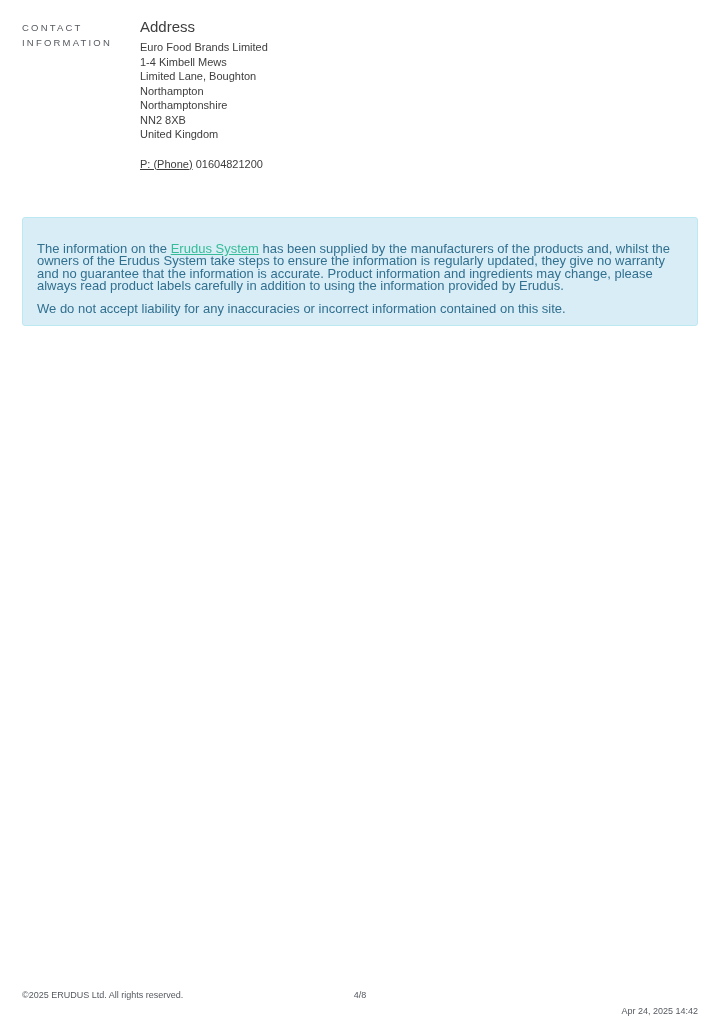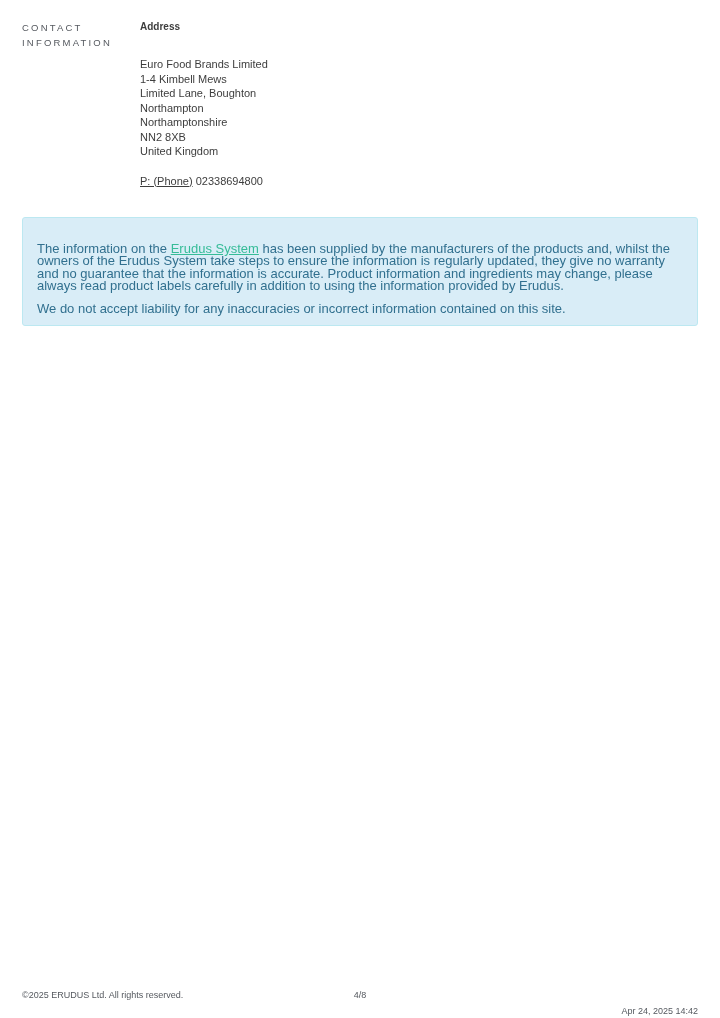--- a/index.html
+++ b/index.html
@@ -31,25 +31,25 @@
   }
 
   
   .contact-block {
     position: absolute;
     left: 140px;
     top: 20px;
     color: var(--text, #3d3d3d);
   }
   .contact-heading {
-    font-size: 10px;
+    font-size: 15px;
     line-height: 13px;
-    margin-bottom: 24px;
+    margin-bottom: 7px;
     color: var(--text, #3d3d3d);
-    font-weight: bold;
+    font-weight: normal;
   }
   .address-line {
     font-size: 11px;
     line-height: 14.5px;
     color: var(--text, #3d3d3d);
   }
   .phone-line {
     margin-top: 15px;
     font-size: 11px;
     line-height: 14.5px;
@@ -104,21 +104,21 @@
   <div class="contact-block">
     <div class="contact-heading">Address</div>
     <div class="address-line">Euro Food Brands Limited</div>
     <div class="address-line">1-4 Kimbell Mews</div>
     <div class="address-line">Limited Lane, Boughton</div>
     <div class="address-line">Northampton</div>
     <div class="address-line">Northamptonshire</div>
     <div class="address-line">NN2 8XB</div>
     <div class="address-line">United Kingdom</div>
 
-    <div class="phone-line"><span class="phone-label">P: (Phone)</span><span> </span><span>02338694800</span></div>
+    <div class="phone-line"><span class="phone-label">P: (Phone)</span><span> </span><span>01604821200</span></div>
   </div>
 
   <div class="info-box">
     <div><span>The information on the </span><a class="inline-link">Erudus System</a><span> has been supplied by the manufacturers of the products and, whilst the owners of the Erudus System take steps to ensure the information is regularly updated, they give no warranty and no guarantee that the information is accurate. Product information and ingredients may change, please always read product labels carefully in addition to using the information provided by Erudus.</span></div>
     <div class="info-p2">
       <div>We do not accept liability for any inaccuracies or incorrect information contained on this site.</div>
     </div>
   </div>
 
   <div class="footer">

